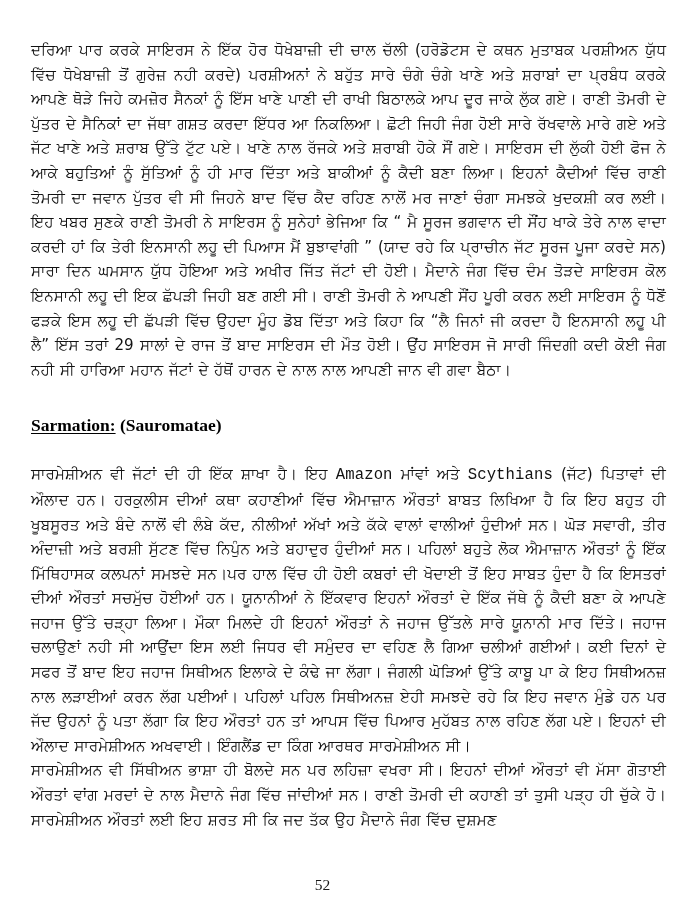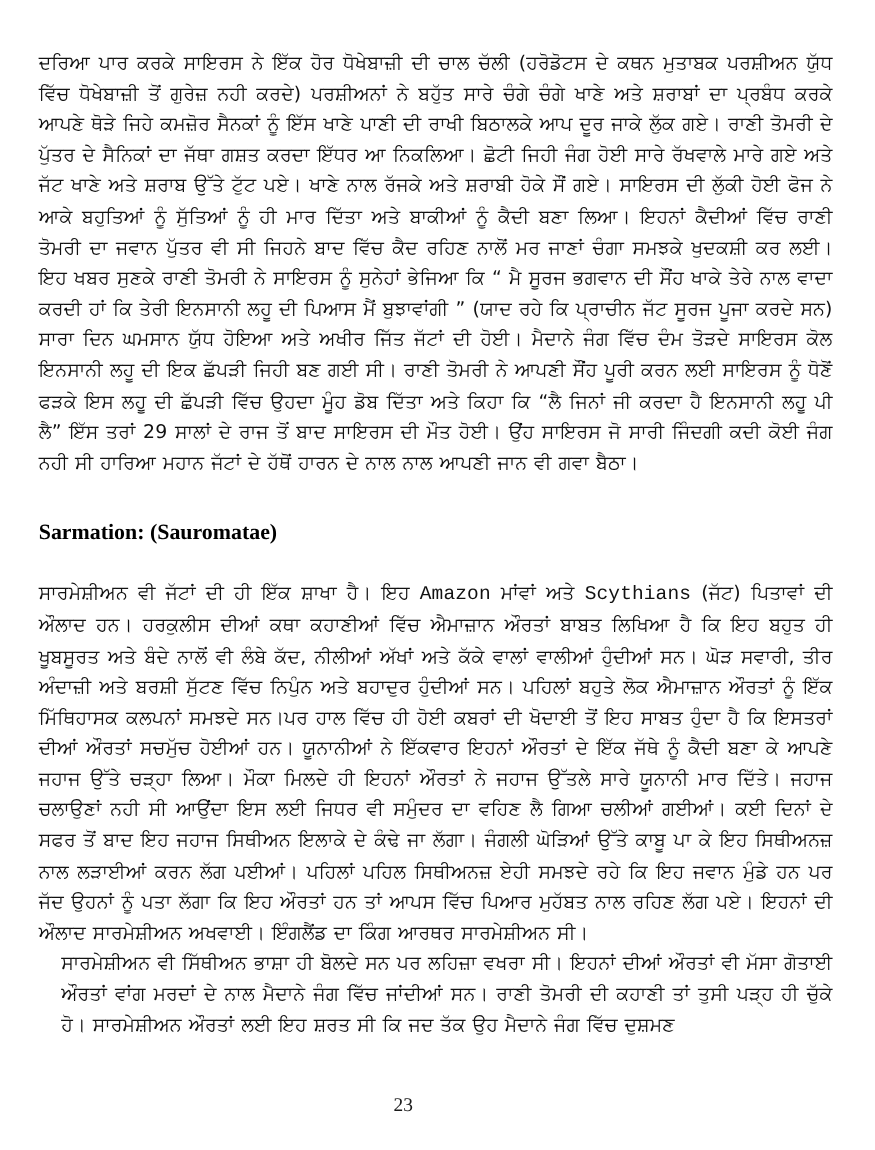--- a/index.html
+++ b/index.html
@@ -34,31 +34,31 @@
     text-justify: inter-word;
     color: #111111;
     letter-spacing: 0.1px;
     word-spacing: 0.6px;
   }
   .para + .para {
     margin-top: 0;
   }
   .para-gap-small {
     margin-top: 24px;
-    margin-left: 18px;
   }
   .heading {
     margin: 32px 0 26px 0;
     font-family: "Liberation Serif", "DejaVu Serif", serif;
     font-size: 17.5px;
     font-weight: bold;
     line-height: 22px;
     color: #000000;
   }
   .heading .u {
+    text-decoration: underline;
     text-underline-offset: 2px;
   }
   .latin {
     font-family: Liberation Mono, monospace;
     font-size: 15.6px;
   }
   .page-number {
     position: absolute;
     left: 0;
     right: 0;
@@ -79,15 +79,15 @@
     <p class="para">ਦਰਿਆ ਪਾਰ ਕਰਕੇ ਸਾਇਰਸ ਨੇ ਇੱਕ ਹੋਰ ਧੋਖੇਬਾਜ਼ੀ ਦੀ ਚਾਲ ਚੱਲੀ (ਹਰੋਡੋਟਸ ਦੇ ਕਥਨ ਮੁਤਾਬਕ ਪਰਸ਼ੀਅਨ ਯੁੱਧ ਵਿੱਚ ਧੋਖੇਬਾਜ਼ੀ ਤੋਂ ਗੁਰੇਜ਼ ਨਹੀ ਕਰਦੇ) ਪਰਸ਼ੀਅਨਾਂ ਨੇ ਬਹੁੱਤ ਸਾਰੇ ਚੰਗੇ ਚੰਗੇ ਖਾਣੇ ਅਤੇ ਸ਼ਰਾਬਾਂ ਦਾ ਪ੍ਰਬੰਧ ਕਰਕੇ ਆਪਣੇ ਥੋੜੇ ਜਿਹੇ ਕਮਜ਼ੋਰ ਸੈਨਕਾਂ ਨੂੰ ਇੱਸ ਖਾਣੇ ਪਾਣੀ ਦੀ ਰਾਖੀ ਬਿਠਾਲਕੇ ਆਪ ਦੂਰ ਜਾਕੇ ਲੁੱਕ ਗਏ। ਰਾਣੀ ਤੋਮਰੀ ਦੇ ਪੁੱਤਰ ਦੇ ਸੈਨਿਕਾਂ ਦਾ ਜੱਥਾ ਗਸ਼ਤ ਕਰਦਾ ਇੱਧਰ ਆ ਨਿਕਲਿਆ। ਛੋਟੀ ਜਿਹੀ ਜੰਗ ਹੋਈ ਸਾਰੇ ਰੱਖਵਾਲੇ ਮਾਰੇ ਗਏ ਅਤੇ ਜੱਟ ਖਾਣੇ ਅਤੇ ਸ਼ਰਾਬ ਉੱਤੇ ਟੁੱਟ ਪਏ। ਖਾਣੇ ਨਾਲ ਰੱਜਕੇ ਅਤੇ ਸ਼ਰਾਬੀ ਹੋਕੇ ਸੌਂ ਗਏ। ਸਾਇਰਸ ਦੀ ਲੁੱਕੀ ਹੋਈ ਫੋਜ ਨੇ ਆਕੇ ਬਹੁਤਿਆਂ ਨੂੰ ਸੁੱਤਿਆਂ ਨੂੰ ਹੀ ਮਾਰ ਦਿੱਤਾ ਅਤੇ ਬਾਕੀਆਂ ਨੂੰ ਕੈਦੀ ਬਣਾ ਲਿਆ। ਇਹਨਾਂ ਕੈਦੀਆਂ ਵਿੱਚ ਰਾਣੀ ਤੋਮਰੀ ਦਾ ਜਵਾਨ ਪੁੱਤਰ ਵੀ ਸੀ ਜਿਹਨੇ ਬਾਦ ਵਿੱਚ ਕੈਦ ਰਹਿਣ ਨਾਲੋਂ ਮਰ ਜਾਣਾਂ ਚੰਗਾ ਸਮਝਕੇ ਖੁਦਕਸ਼ੀ ਕਰ ਲਈ। ਇਹ ਖਬਰ ਸੁਣਕੇ ਰਾਣੀ ਤੋਮਰੀ ਨੇ ਸਾਇਰਸ ਨੂੰ ਸੁਨੇਹਾਂ ਭੇਜਿਆ ਕਿ “ ਮੈ ਸੂਰਜ ਭਗਵਾਨ ਦੀ ਸੌਂਹ ਖਾਕੇ ਤੇਰੇ ਨਾਲ ਵਾਦਾ ਕਰਦੀ ਹਾਂ ਕਿ ਤੇਰੀ ਇਨਸਾਨੀ ਲਹੂ ਦੀ ਪਿਆਸ ਮੈਂ ਬੁਝਾਵਾਂਗੀ ” (ਯਾਦ ਰਹੇ ਕਿ ਪ੍ਰਾਚੀਨ ਜੱਟ ਸੂਰਜ ਪੂਜਾ ਕਰਦੇ ਸਨ) ਸਾਰਾ ਦਿਨ ਘਮਸਾਨ ਯੁੱਧ ਹੋਇਆ ਅਤੇ ਅਖੀਰ ਜਿੱਤ ਜੱਟਾਂ ਦੀ ਹੋਈ। ਮੈਦਾਨੇ ਜੰਗ ਵਿੱਚ ਦੰਮ ਤੋੜਦੇ ਸਾਇਰਸ ਕੋਲ ਇਨਸਾਨੀ ਲਹੂ ਦੀ ਇਕ ਛੱਪੜੀ ਜਿਹੀ ਬਣ ਗਈ ਸੀ। ਰਾਣੀ ਤੋਮਰੀ ਨੇ ਆਪਣੀ ਸੌਂਹ ਪੂਰੀ ਕਰਨ ਲਈ ਸਾਇਰਸ ਨੂੰ ਧੋਣੋਂ ਫੜਕੇ ਇਸ ਲਹੂ ਦੀ ਛੱਪੜੀ ਵਿੱਚ ਉਹਦਾ ਮੂੰਹ ਡੋਬ ਦਿੱਤਾ ਅਤੇ ਕਿਹਾ ਕਿ “ਲੈ ਜਿਨਾਂ ਜੀ ਕਰਦਾ ਹੈ ਇਨਸਾਨੀ ਲਹੂ ਪੀ ਲੈ” ਇੱਸ ਤਰਾਂ 29 ਸਾਲਾਂ ਦੇ ਰਾਜ ਤੋਂ ਬਾਦ ਸਾਇਰਸ ਦੀ ਮੌਤ ਹੋਈ। ਉਂਹ ਸਾਇਰਸ ਜੋ ਸਾਰੀ ਜਿੰਦਗੀ ਕਦੀ ਕੋਈ ਜੰਗ ਨਹੀ ਸੀ ਹਾਰਿਆ ਮਹਾਨ ਜੱਟਾਂ ਦੇ ਹੱਥੋਂ ਹਾਰਨ ਦੇ ਨਾਲ ਨਾਲ ਆਪਣੀ ਜਾਨ ਵੀ ਗਵਾ ਬੈਠਾ।</p>
 
     <h2 class="heading"><span class="u">Sarmation:</span><span> (Sauromatae)</span></h2>
 
     <p class="para"><span>ਸਾਰਮੇਸ਼ੀਅਨ ਵੀ ਜੱਟਾਂ ਦੀ ਹੀ ਇੱਕ ਸ਼ਾਖਾ ਹੈ। ਇਹ </span><span class="latin">Amazon</span><span> ਮਾਂਵਾਂ ਅਤੇ </span><span class="latin">Scythians</span><span> (ਜੱਟ) ਪਿਤਾਵਾਂ ਦੀ ਔਲਾਦ ਹਨ। ਹਰਕੁਲੀਸ ਦੀਆਂ ਕਥਾ ਕਹਾਣੀਆਂ ਵਿੱਚ ਐਮਾਜ਼ਾਨ ਔਰਤਾਂ ਬਾਬਤ ਲਿਖਿਆ ਹੈ ਕਿ ਇਹ ਬਹੁਤ ਹੀ ਖੂਬਸੂਰਤ ਅਤੇ ਬੰਦੇ ਨਾਲੋਂ ਵੀ ਲੰਬੇ ਕੱਦ, ਨੀਲੀਆਂ ਅੱਖਾਂ ਅਤੇ ਕੱਕੇ ਵਾਲਾਂ ਵਾਲੀਆਂ ਹੁੰਦੀਆਂ ਸਨ। ਘੋੜ ਸਵਾਰੀ, ਤੀਰ ਅੰਦਾਜ਼ੀ ਅਤੇ ਬਰਸ਼ੀ ਸੁੱਟਣ ਵਿੱਚ ਨਿਪੁੰਨ ਅਤੇ ਬਹਾਦੁਰ ਹੁੰਦੀਆਂ ਸਨ। ਪਹਿਲਾਂ ਬਹੁਤੇ ਲੋਕ ਐਮਾਜ਼ਾਨ ਔਰਤਾਂ ਨੂੰ ਇੱਕ ਮਿੱਥਿਹਾਸਕ ਕਲਪਨਾਂ ਸਮਝਦੇ ਸਨ।ਪਰ ਹਾਲ ਵਿੱਚ ਹੀ ਹੋਈ ਕਬਰਾਂ ਦੀ ਖੋਦਾਈ ਤੋਂ ਇਹ ਸਾਬਤ ਹੁੰਦਾ ਹੈ ਕਿ ਇਸਤਰਾਂ ਦੀਆਂ ਔਰਤਾਂ ਸਚਮੁੱਚ ਹੋਈਆਂ ਹਨ। ਯੂਨਾਨੀਆਂ ਨੇ ਇੱਕਵਾਰ ਇਹਨਾਂ ਔਰਤਾਂ ਦੇ ਇੱਕ ਜੱਥੇ ਨੂੰ ਕੈਦੀ ਬਣਾ ਕੇ ਆਪਣੇ ਜਹਾਜ ਉੱਤੇ ਚੜ੍ਹਾ ਲਿਆ। ਮੌਕਾ ਮਿਲਦੇ ਹੀ ਇਹਨਾਂ ਔਰਤਾਂ ਨੇ ਜਹਾਜ ਉੱਤਲੇ ਸਾਰੇ ਯੂਨਾਨੀ ਮਾਰ ਦਿੱਤੇ। ਜਹਾਜ ਚਲਾਉਣਾਂ ਨਹੀ ਸੀ ਆਉਂਦਾ ਇਸ ਲਈ ਜਿਧਰ ਵੀ ਸਮੁੰਦਰ ਦਾ ਵਹਿਣ ਲੈ ਗਿਆ ਚਲੀਆਂ ਗਈਆਂ। ਕਈ ਦਿਨਾਂ ਦੇ ਸਫਰ ਤੋਂ ਬਾਦ ਇਹ ਜਹਾਜ ਸਿਥੀਅਨ ਇਲਾਕੇ ਦੇ ਕੰਢੇ ਜਾ ਲੱਗਾ। ਜੰਗਲੀ ਘੋੜਿਆਂ ਉੱਤੇ ਕਾਬੂ ਪਾ ਕੇ ਇਹ ਸਿਥੀਅਨਜ਼ ਨਾਲ ਲੜਾਈਆਂ ਕਰਨ ਲੱਗ ਪਈਆਂ। ਪਹਿਲਾਂ ਪਹਿਲ ਸਿਥੀਅਨਜ਼ ਏਹੀ ਸਮਝਦੇ ਰਹੇ ਕਿ ਇਹ ਜਵਾਨ ਮੁੰਡੇ ਹਨ ਪਰ ਜੱਦ ਉਹਨਾਂ ਨੂੰ ਪਤਾ ਲੱਗਾ ਕਿ ਇਹ ਔਰਤਾਂ ਹਨ ਤਾਂ ਆਪਸ ਵਿੱਚ ਪਿਆਰ ਮੁਹੱਬਤ ਨਾਲ ਰਹਿਣ ਲੱਗ ਪਏ। ਇਹਨਾਂ ਦੀ ਔਲਾਦ ਸਾਰਮੇਸ਼ੀਅਨ ਅਖਵਾਈ। ਇੰਗਲੈਂਡ ਦਾ ਕਿੰਗ ਆਰਥਰ ਸਾਰਮੇਸ਼ੀਅਨ ਸੀ।</span></p>
 
     <p class="para para-gap-small">ਸਾਰਮੇਸ਼ੀਅਨ ਵੀ ਸਿੱਥੀਅਨ ਭਾਸ਼ਾ ਹੀ ਬੋਲਦੇ ਸਨ ਪਰ ਲਹਿਜ਼ਾ ਵਖਰਾ ਸੀ। ਇਹਨਾਂ ਦੀਆਂ ਔਰਤਾਂ ਵੀ ਮੱਸਾ ਗੋਤਾਈ ਔਰਤਾਂ ਵਾਂਗ ਮਰਦਾਂ ਦੇ ਨਾਲ ਮੈਦਾਨੇ ਜੰਗ ਵਿੱਚ ਜਾਂਦੀਆਂ ਸਨ। ਰਾਣੀ ਤੋਮਰੀ ਦੀ ਕਹਾਣੀ ਤਾਂ ਤੁਸੀ ਪੜ੍ਹ ਹੀ ਚੁੱਕੇ ਹੋ। ਸਾਰਮੇਸ਼ੀਅਨ ਔਰਤਾਂ ਲਈ ਇਹ ਸ਼ਰਤ ਸੀ ਕਿ ਜਦ ਤੱਕ ਉਹ ਮੈਦਾਨੇ ਜੰਗ ਵਿੱਚ ਦੁਸ਼ਮਣ</p>
 
   </div>
 
-  <div class="page-number">23</div>
+  <div class="page-number">52</div>
 
 </div>
 
 </body></html>

